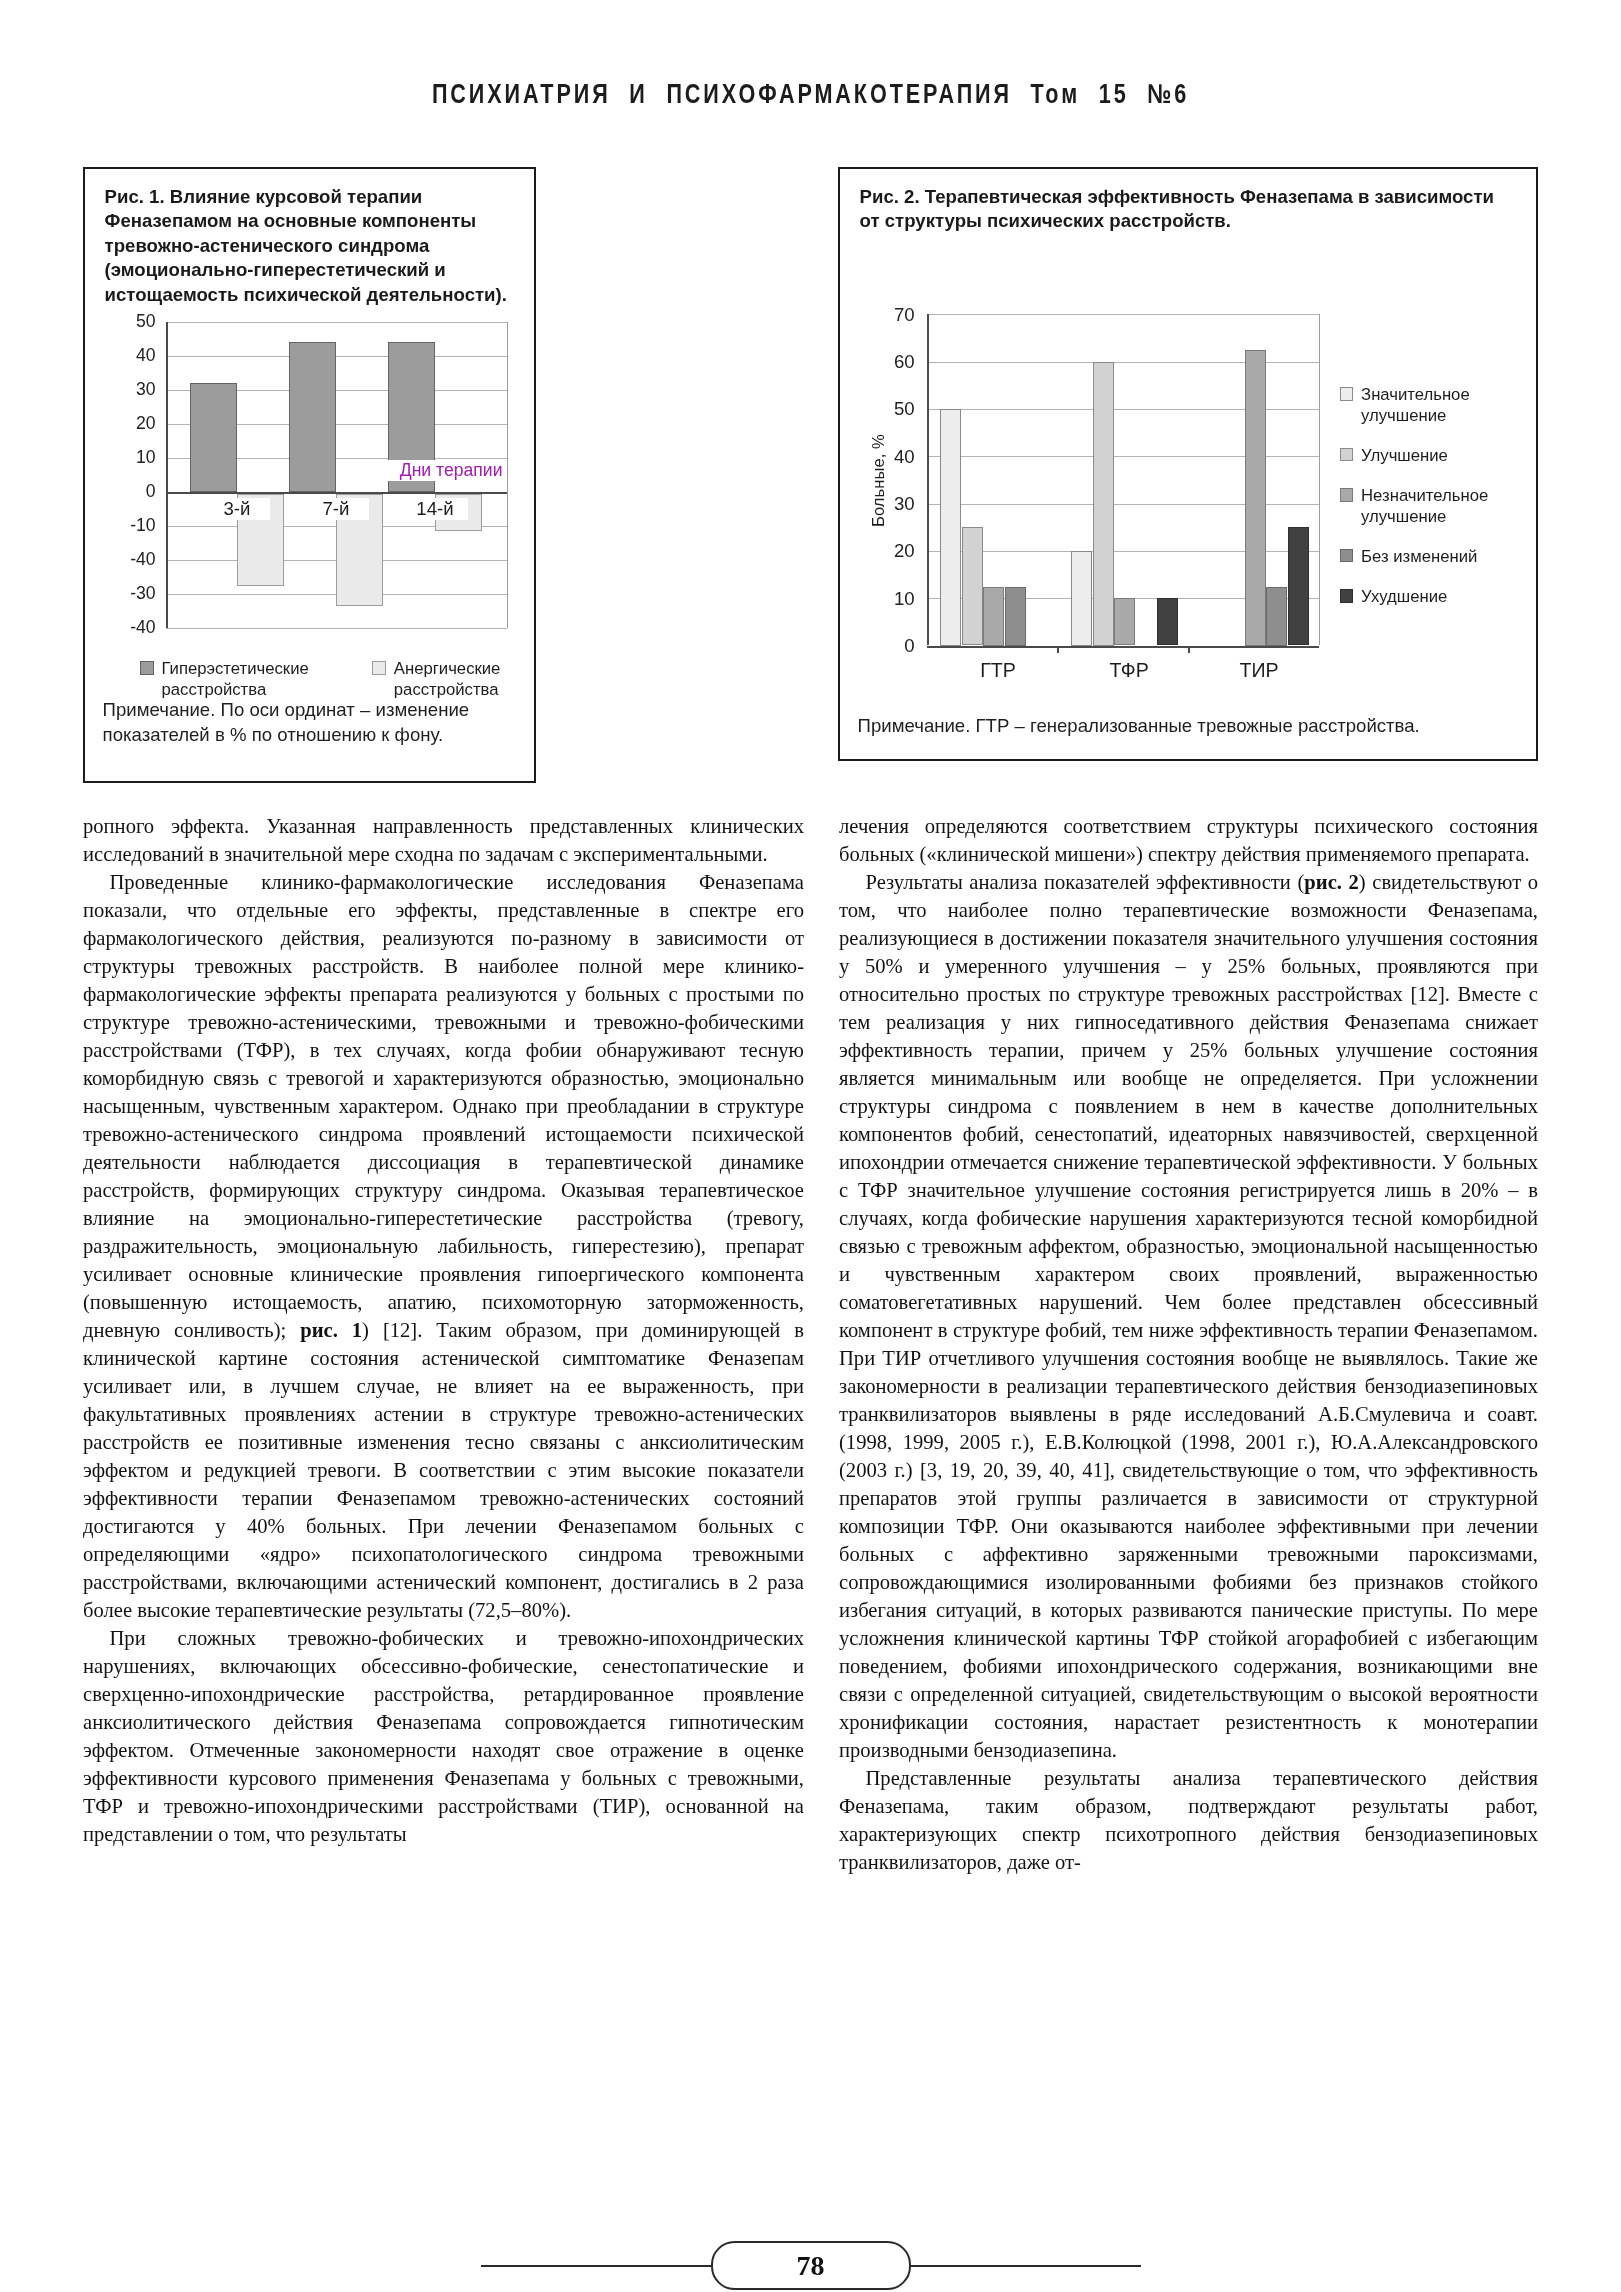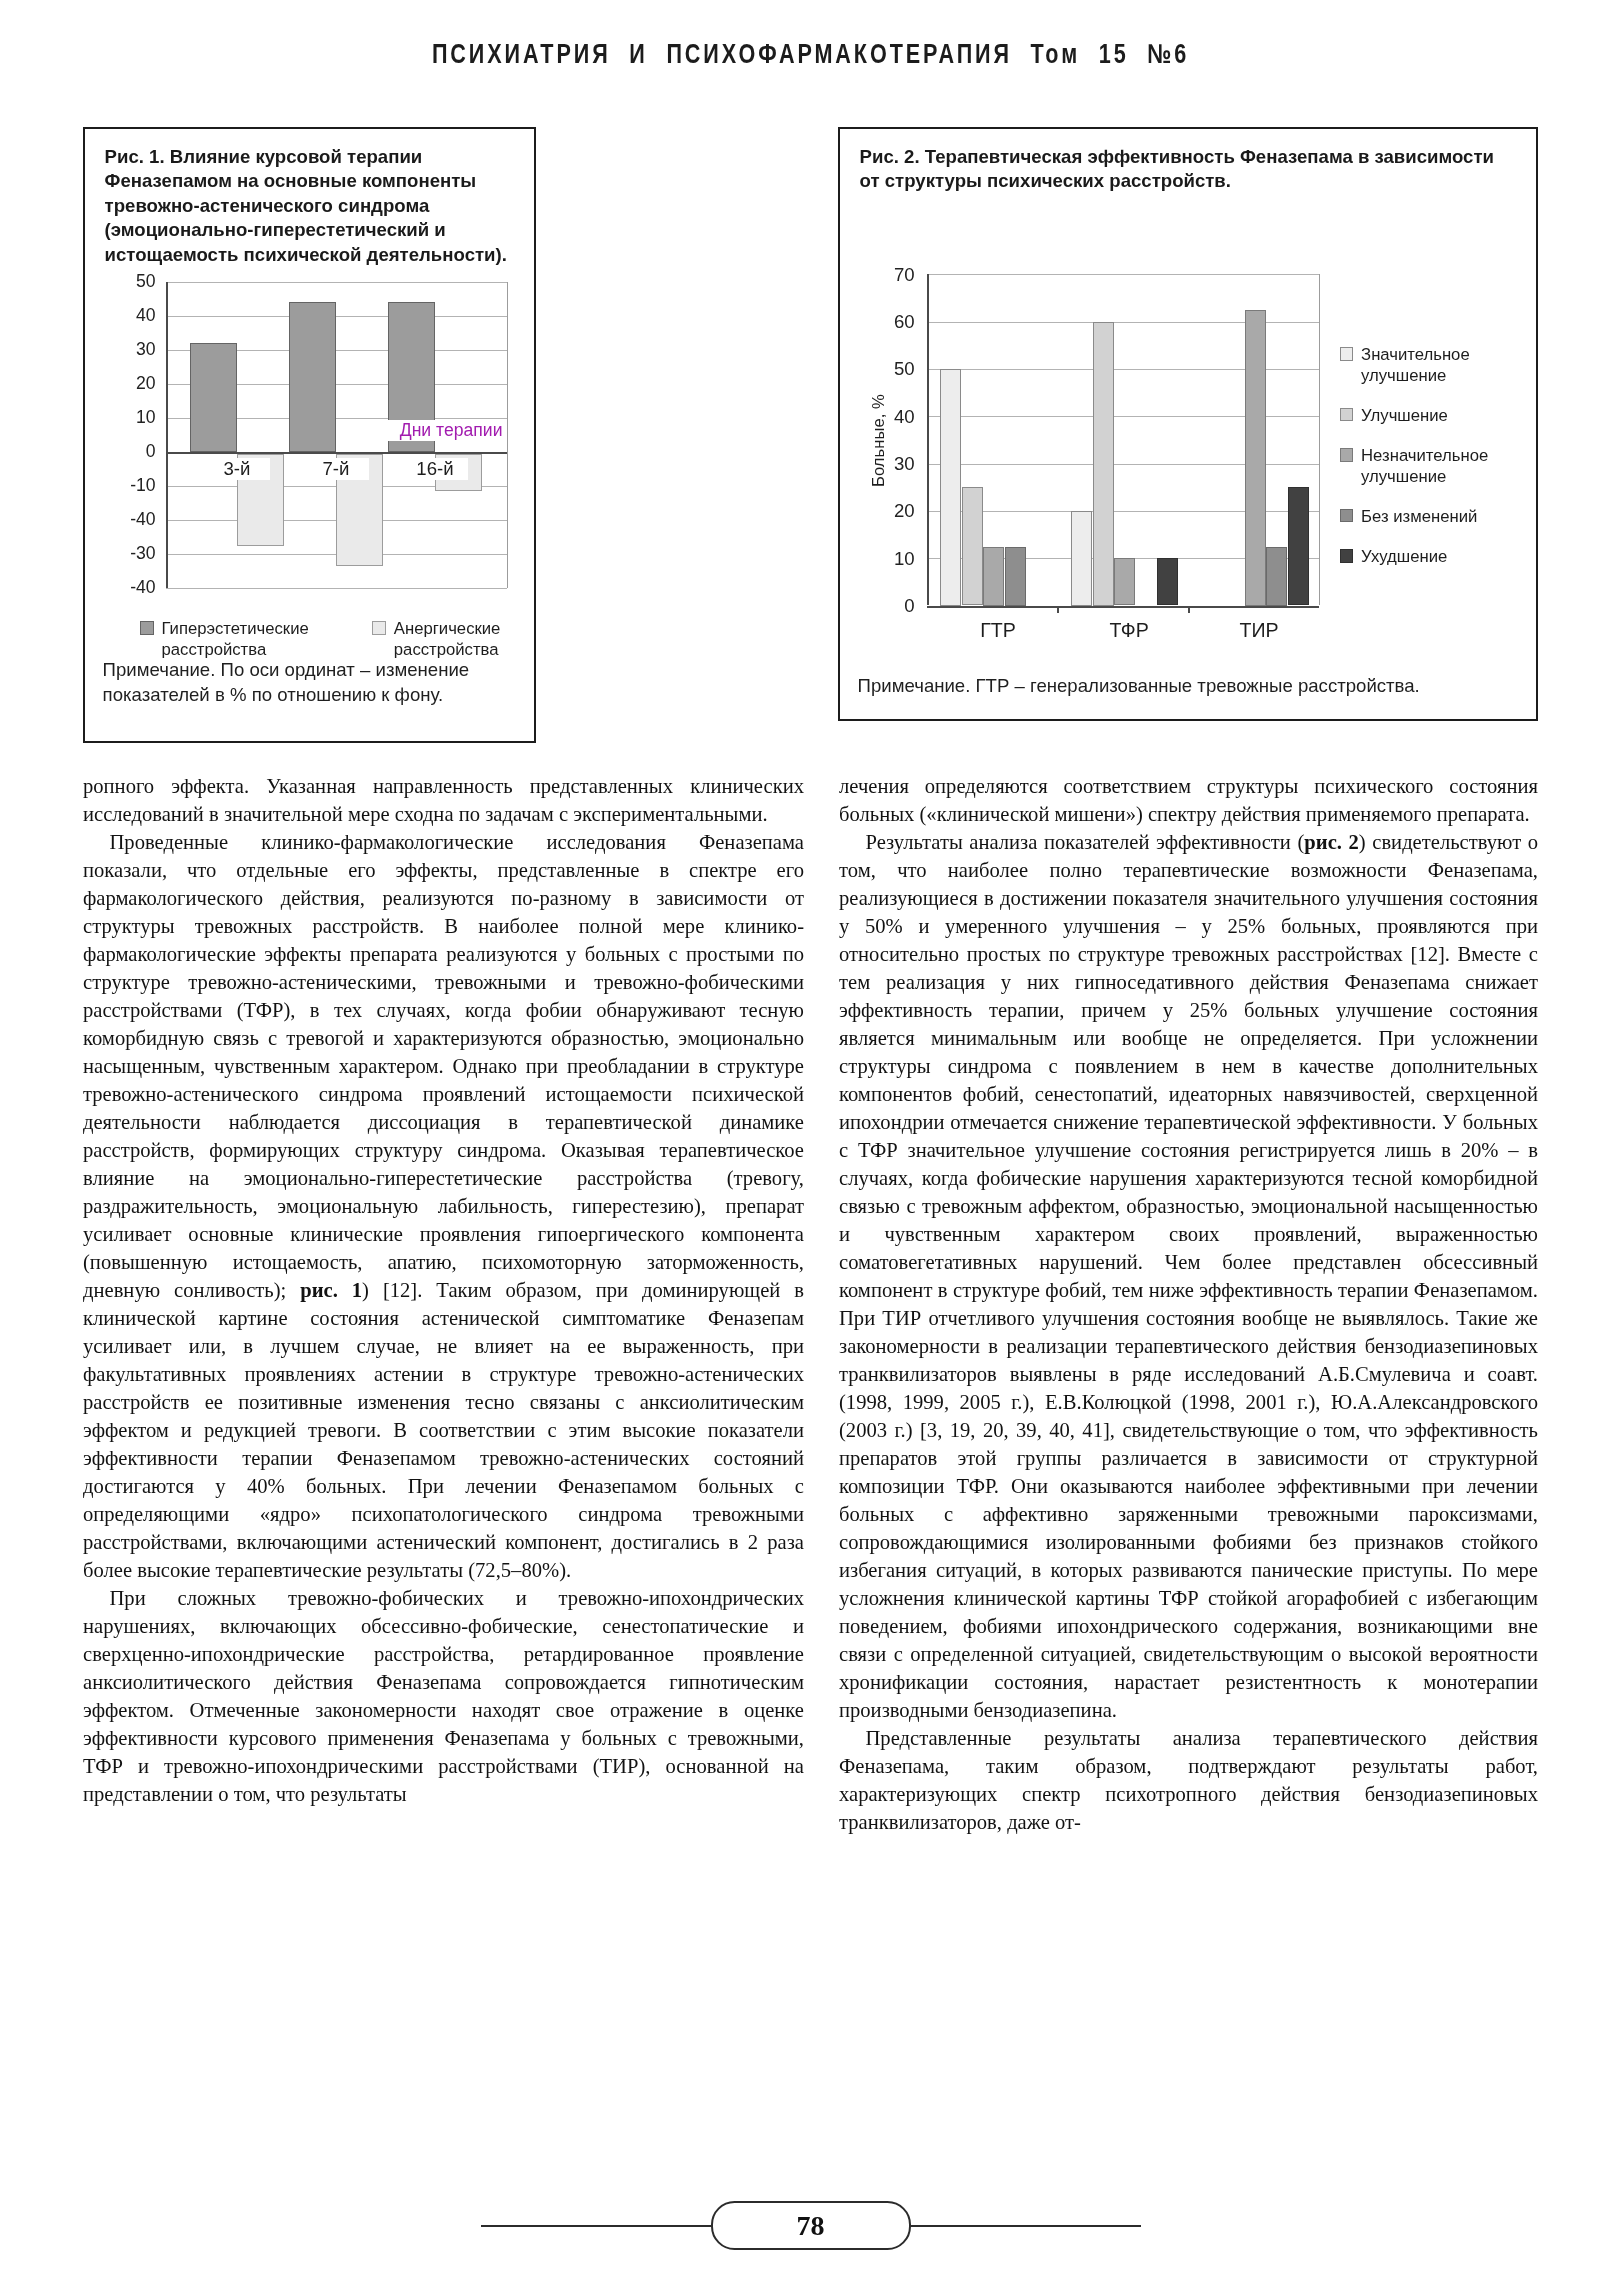--- a/index.html
+++ b/index.html
@@ -1,17 +1,17 @@
 <!DOCTYPE html>
 <html><head>
 <meta charset="utf-8">
 <style>
   html,body { margin:0; padding:0; background:#ffffff; }
   .page { position:relative; width:1621px; height:2251px; background:#fff;
-          font-family:"Liberation Serif", serif; color:#141414; overflow:hidden; }
+          font-family:"Liberation Serif", serif; color:#141414; overflow:hidden;margin-top:40px; }
 
   
   .journal-header { position:absolute; top:41px; left:0; width:100%; text-align:center;
      font-family:"Liberation Sans", sans-serif; font-weight:bold; font-size:21.6px;
      letter-spacing:2.9px; word-spacing:9.8px; color:#1c1c1c; transform:scaleY(1.25); }
   .banner-row { position:absolute; top:92px; left:152px; width:1317px; height:55px;
      display:flex; align-items:center; }
   .hrule { flex:1; height:2px; background:#222; }
   .banner-box { width:567px; height:51px; border:2px solid #222; border-radius:26.5px;
      display:flex; align-items:center; justify-content:center;
@@ -103,21 +103,21 @@
         <div class="vax" style="left: 63px; top: 7.8px; height: 306px;"></div>
         <div class="vax light" style="left: 404px; top: 7.8px; height: 306px;"></div>
         <div class="bar" style="left: 87px; width: 47px; top: 69px; height: 109px; background: rgb(156, 156, 156); border: 1px solid rgb(100, 100, 100);"></div>
         <div class="bar" style="left: 134px; width: 47px; top: 180px; height: 92px; background: rgb(234, 234, 234); border: 1px solid rgb(156, 156, 156);"></div>
         <div class="xlab" style="left: 101px; width: 59px; top: 184px;">3-й</div>
         <div class="bar" style="left: 186px; width: 47px; top: 28px; height: 150px; background: rgb(156, 156, 156); border: 1px solid rgb(100, 100, 100);"></div>
         <div class="bar" style="left: 233px; width: 47px; top: 180px; height: 112px; background: rgb(234, 234, 234); border: 1px solid rgb(156, 156, 156);"></div>
         <div class="xlab" style="left: 200px; width: 59px; top: 184px;">7-й</div>
         <div class="bar" style="left: 285px; width: 47px; top: 28px; height: 150px; background: rgb(156, 156, 156); border: 1px solid rgb(100, 100, 100);"></div>
         <div class="bar" style="left: 332px; width: 47px; top: 180px; height: 37px; background: rgb(234, 234, 234); border: 1px solid rgb(156, 156, 156);"></div>
-        <div class="xlab" style="left: 299px; width: 59px; top: 184px;">16-й</div>
+        <div class="xlab" style="left: 299px; width: 59px; top: 184px;">14-й</div>
         <div class="axnote" style="left: 257px; width: 139px; top: 146px; text-align: right;">Дни терапии</div>
       </div>
     <div id="legend1">
         <div class="lg-item">
           <span class="sw" style="background: rgb(156, 156, 156); border-color: rgb(100, 100, 100);"></span>
           <span>Гиперэстетические расстройства</span>
         </div>
         <div class="lg-item">
           <span class="sw" style="background: rgb(234, 234, 234); border-color: rgb(156, 156, 156);"></span>
           <span>Анергические расстройства</span>

